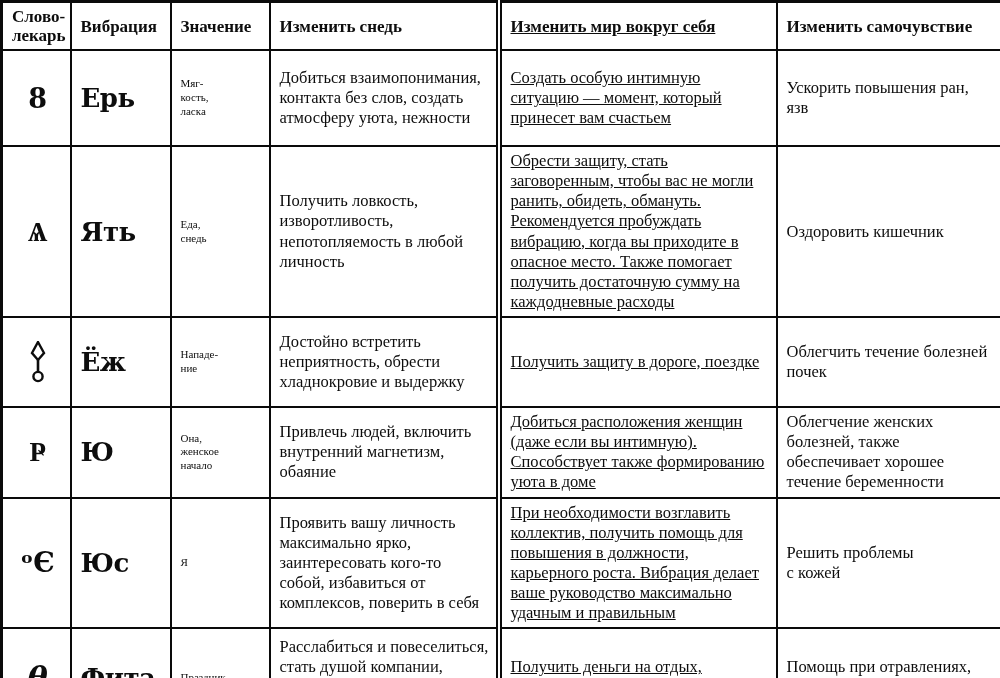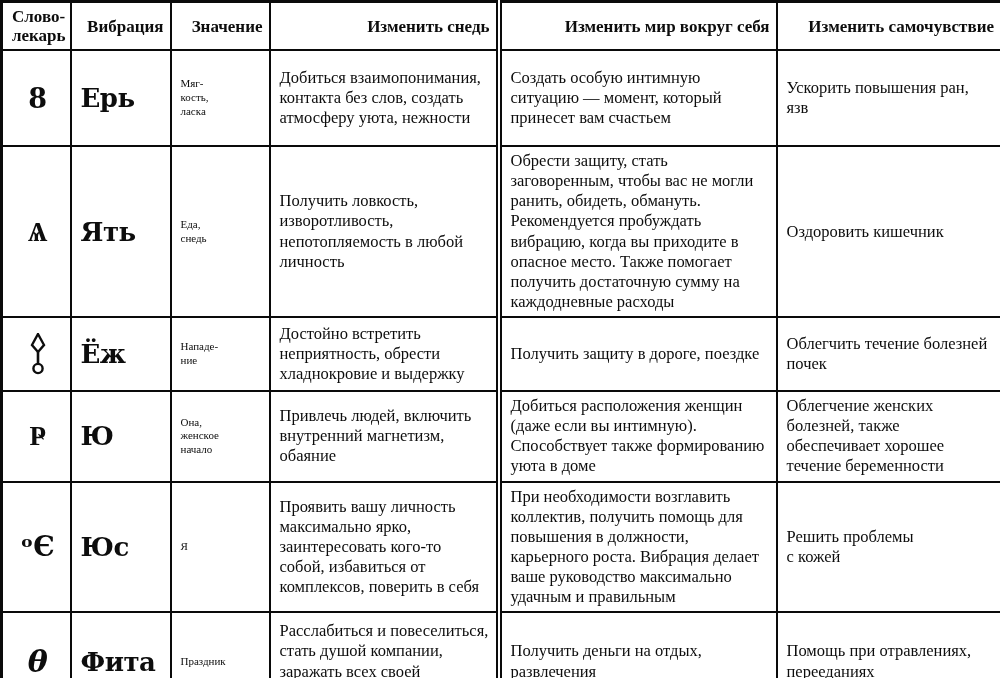--- a/index.html
+++ b/index.html
@@ -32,26 +32,27 @@
     overflow: hidden;
   }
   table.healer {
     border: 3px solid #0a0a0a;
     border-bottom-width: 5px;
   }
   
   table.healer th.col-world,
   table.healer td.col-world {
     border-left: 6px double #0a0a0a;
+    text-decoration: underline;
   }
   th {
     font-weight: bold;
     font-size: 17px;
     line-height: 1.12;
-    text-align: right;
+    text-align: left;
     padding: 2px 2px;
   }
   .pre { white-space: pre-line; }
   td.cell-symbol {
     text-align: center;
     font-family: "DejaVu Serif", serif;
     font-weight: bold;
     font-size: 27px;
     padding: 0 2px;
   }
@@ -68,21 +69,21 @@
     line-height: 1.25;
   }
   td.cell-text {
     font-size: 16.5px;
     line-height: 1.22;
   }
   
   tr.row-header  { height: 40px; }
   tr.row-0 { height: 96px; }
   tr.row-1 { height: 154px; }
-  tr.row-2 { height: 74px; }
+  tr.row-2 { height: 90px; }
   tr.row-3 { height: 86px; }
   tr.row-4 { height: 122px; }
   tr.row-5 { height: 100px; }
   .spear-svg { display: inline-block; vertical-align: middle; }
 </style>
 </head>
 <body>
 
 <div class="page">
   <table class="healer">

